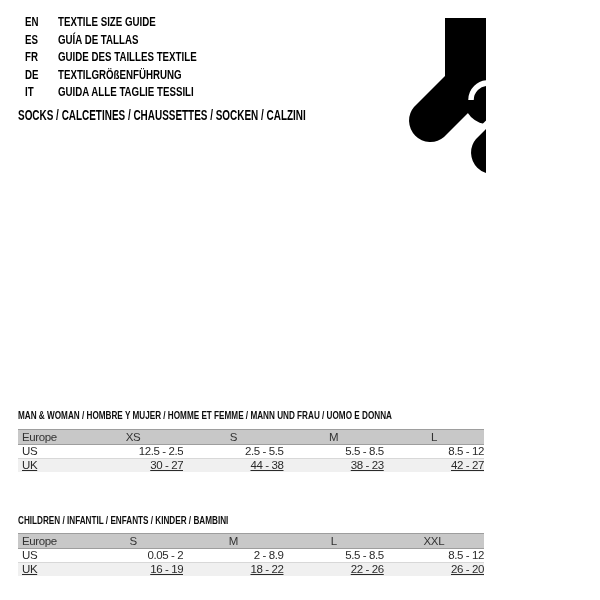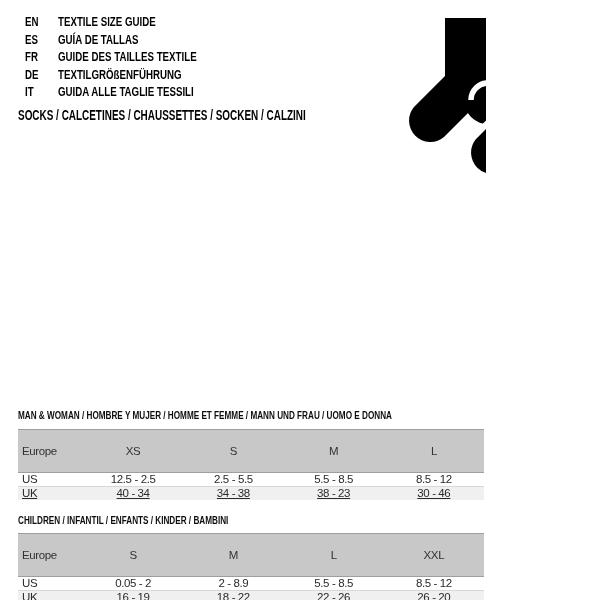--- a/index.html
+++ b/index.html
@@ -57,25 +57,25 @@
   .table-2 { top: 533px; }
 
   .size-table col.c-region { width: 65px; }
 
   .size-table thead th {
     background: #c8c8c8;
     border-top: 1px solid #9e9e9e;
     border-bottom: 1px solid #9e9e9e;
     height: 14px; line-height: 14px;
     font-weight: 400; color: #333;
-    text-align: center; padding: 14px; overflow: hidden;
+    text-align: center; padding: 0; overflow: hidden;
   }
   .size-table tbody td {
     height: 13px; line-height: 13px;
-    text-align: center; padding: 0; overflow: hidden;
+    text-align: right; padding: 0; overflow: hidden;
   }
   .size-table thead th:first-child,
   .size-table tbody td:first-child { text-align: left; padding-left: 4px; }
   .size-table tbody tr.row-us td { background: #ffffff; border-bottom: 1px solid #d8d8d8; }
   .size-table tbody tr.row-uk td { background: #f0f0f0; text-decoration: underline; }
 </style>
 </head>
 <body>
 
 <div class="page">
@@ -145,24 +145,24 @@
     <tbody>
       <tr class="row-us">
         <td>US</td>
         <td>12.5 - 2.5</td>
         <td>2.5 - 5.5</td>
         <td>5.5 - 8.5</td>
         <td>8.5 - 12</td>
       </tr>
       <tr class="row-uk">
         <td>UK</td>
-        <td>40 - 34</td>
-        <td>34 - 38</td>
+        <td>30 - 27</td>
+        <td>44 - 38</td>
         <td>38 - 23</td>
-        <td>30 - 46</td>
+        <td>42 - 27</td>
       </tr>
     </tbody>
   </table>
 
   <div class="tbl-title title-2">CHILDREN / INFANTIL / ENFANTS / KINDER / BAMBINI</div>
   <table class="size-table table-2">
     <colgroup>
         <col class="c-region">
         <col>
         <col>

